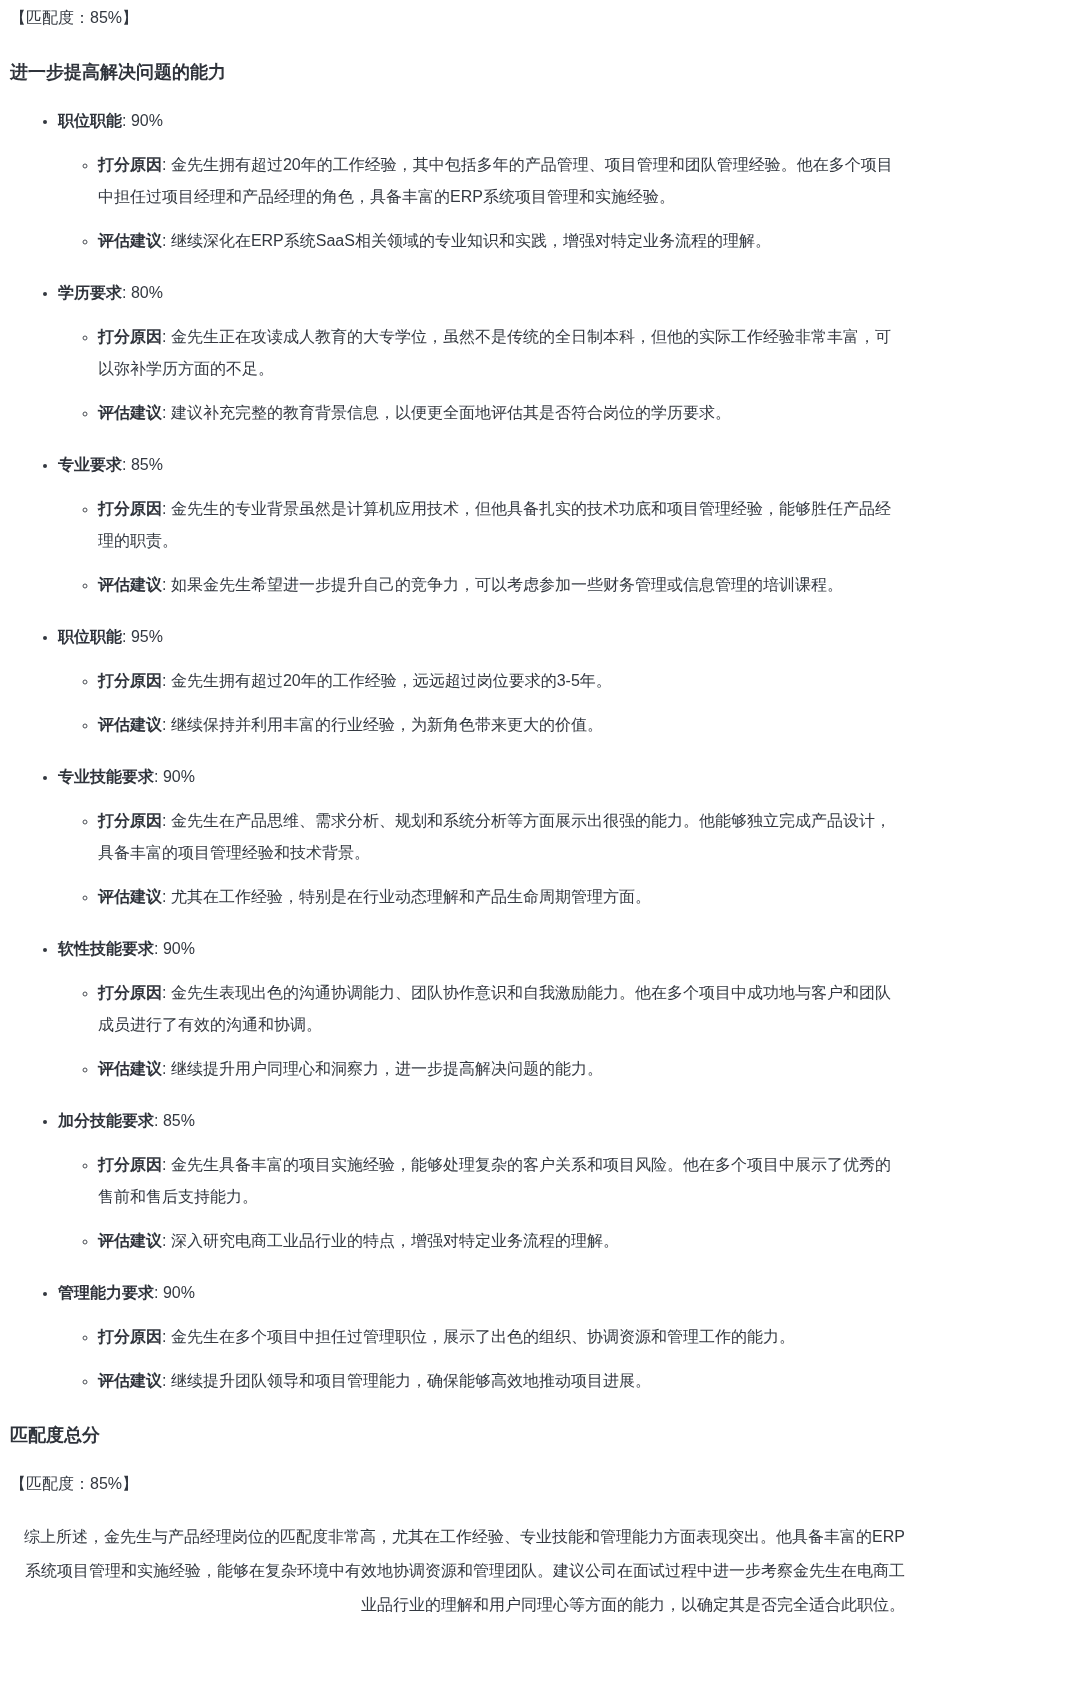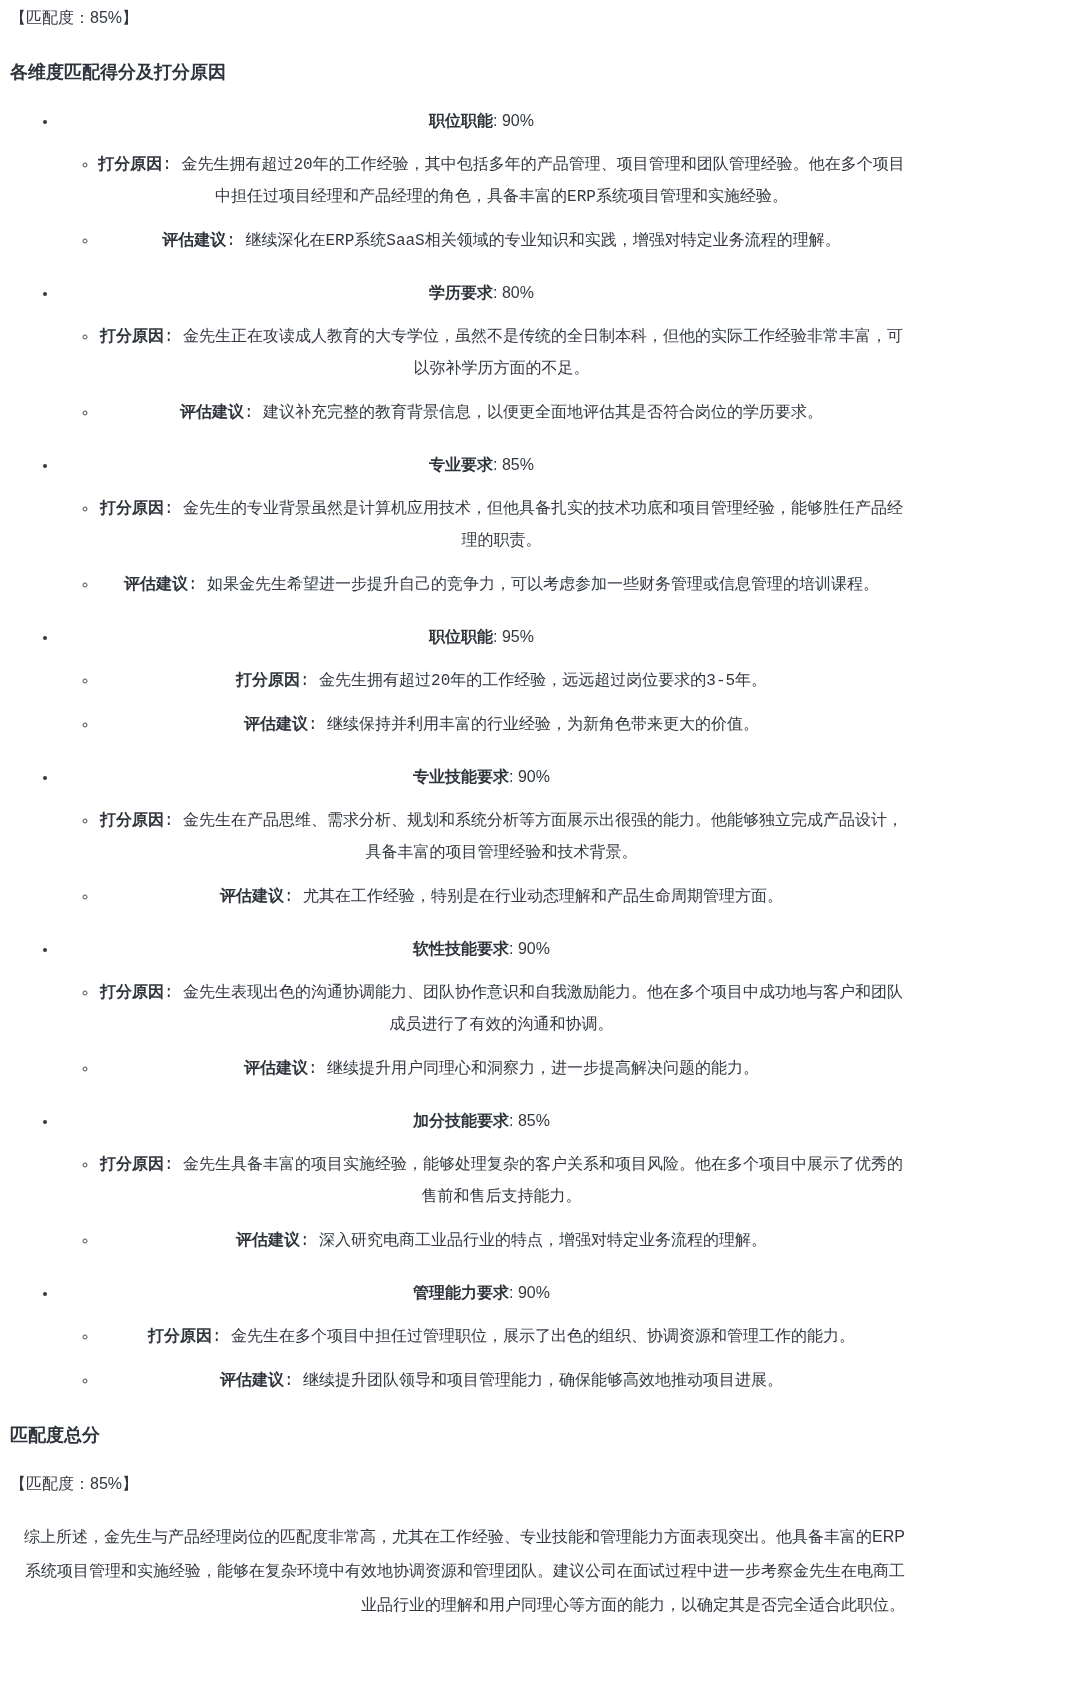--- a/index.html
+++ b/index.html
@@ -19,43 +19,41 @@
     line-height: 1.4;
     font-weight: 700;
     color: #2f333b;
     margin: 26px 0 20px 0;
   }
   strong { font-weight: 700; color: #2f333b; }
   ul.dims {
     list-style: disc outside;
     margin: 20px 0;
     padding-left: 48px;
-    text-align: center;
   }
   ul.dims > li { margin: 20px 0; }
   ul.dims > li::marker { color: #333840; font-size: 14px; }
   ul.sub {
     list-style: circle outside;
     margin: 0 0 0 0;
     padding-left: 40px;
-    font-family: Liberation Mono, monospace;
   }
   ul.sub > li { margin: 12px 0; }
   ul.sub > li::marker { color: #4a4e55; font-size: 14px; }
   .sep { white-space: pre; }
   .overall { margin: 20px 0 0 0; line-height: 2.1; text-align: right; }
 </style>
 </head>
 <body>
 
 <div class="doc">
 
   <p class="match-line">【匹配度：85%】</p>
 
-  <h3 class="sec-heading">各维度匹配得分及打分原因</h3>
+  <h3 class="sec-heading">进一步提高解决问题的能力</h3>
 
   <ul class="dims">
 
       <li class="dim">
         <strong>职位职能</strong><span class="sep">: </span><span>90%</span>
         <ul class="sub">
           <li>
             <strong>打分原因</strong><span class="sep">: </span><span>金先生拥有超过20年的工作经验，其中包括多年的产品管理、项目管理和团队管理经验。他在多个项目中担任过项目经理和产品经理的角色，具备丰富的ERP系统项目管理和实施经验。</span>
           </li>
           <li>

